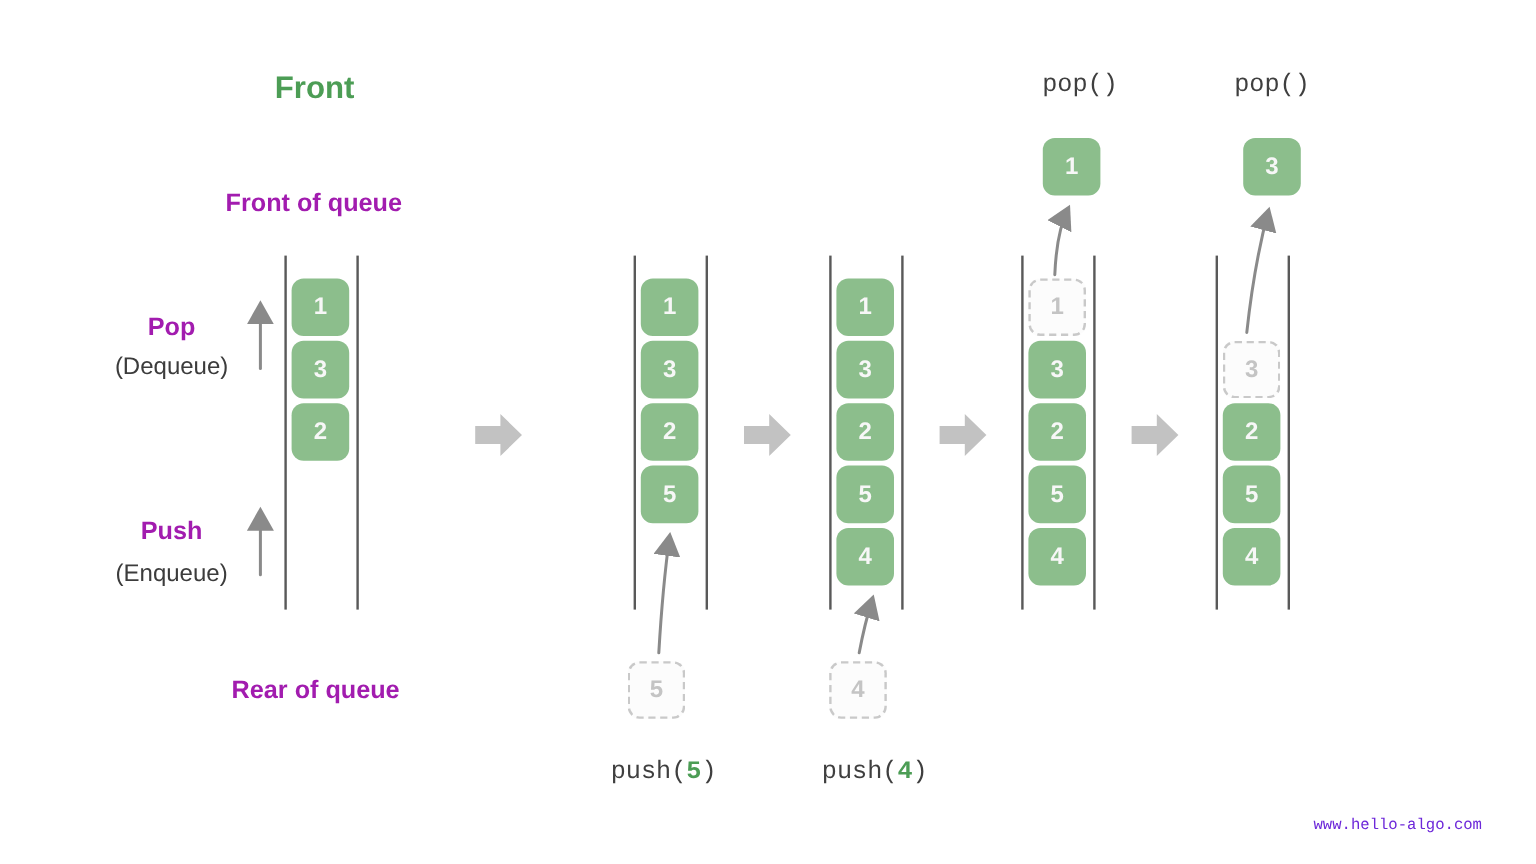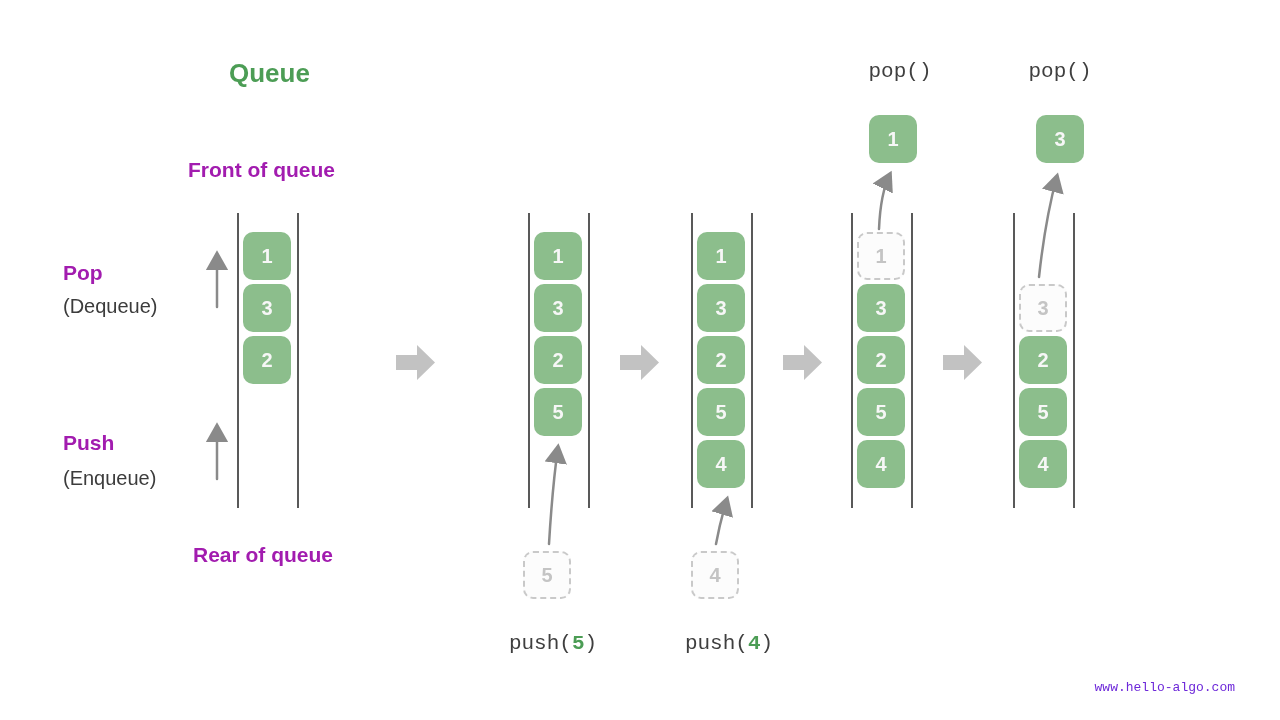--- a/index.html
+++ b/index.html
@@ -3,38 +3,38 @@
 <meta charset="utf-8">
 <style>
   html,body{margin:0;padding:0}
   body{width:1280px;height:720px;background:#ffffff;position:relative;overflow:hidden;
        font-family:"Liberation Sans",sans-serif}
   .abs{position:absolute}
   .title{font-size:26px;font-weight:bold;color:#4C9D55;line-height:1}
   .h{font-size:21px;font-weight:bold;color:#a21caf;line-height:1}
   .sub{font-size:20px;color:#3C3C3C;line-height:1}
   .mono{font-family:Liberation Mono, monospace;font-size:21px;color:#3F3F3F;line-height:1}
-  .ctr{}
+  .ctr{text-align:center}
   .colrails{border-left:2px solid #595959;border-right:2px solid #595959;box-sizing:border-box;
             width:62px;height:295px;position:absolute;top:213px}
   .cell{position:absolute;width:48px;height:48px;border-radius:10px;display:flex;
         align-items:center;justify-content:center;font-size:20px;font-weight:bold;box-sizing:border-box}
   .filled{background:#8CBE8C;color:#F7F7F7}
   .ghost{background:#FCFCFC;border:2px dashed #C9C9C9;color:#C4C4C4}
   .cx{transform:translateX(-50%)}
   .green{color:#4C9D55}
   .wm{font-family:Liberation Mono, monospace;font-size:13px;color:#6d28d9;line-height:1}
   svg{position:absolute;left:0;top:0;pointer-events:none}
 </style>
 </head>
 <body>
 
-<div class="abs title" style="left:229px;top:60px">Queue</div>
+<div class="abs title" style="left:229px;top:60px">Front</div>
 <div class="abs h" style="left:188px;top:159px">Front of queue</div>
-<div class="abs h" style="left:193px;top:544px">Rear of queue</div>
+<div class="abs h" style="left:193px;top:565px">Rear of queue</div>
 
 <div class="abs h ctr" style="left:63px;top:262px;width:160px">Pop</div>
 <div class="abs sub ctr" style="left:63px;top:296px;width:160px">(Dequeue)</div>
 <div class="abs h ctr" style="left:63px;top:432px;width:160px">Push</div>
 <div class="abs sub ctr" style="left:63px;top:468px;width:160px">(Enqueue)</div>
 
 <div class="abs mono cx" style="left:900px;top:61px">pop()</div>
 <div class="abs mono cx" style="left:1060px;top:61px">pop()</div>
 <div class="abs mono cx" style="left:553px;top:633px"><span>push(</span><b class="green">5</b><span>)</span></div>
 <div class="abs mono cx" style="left:729px;top:633px"><span>push(</span><b class="green">4</b><span>)</span></div>

